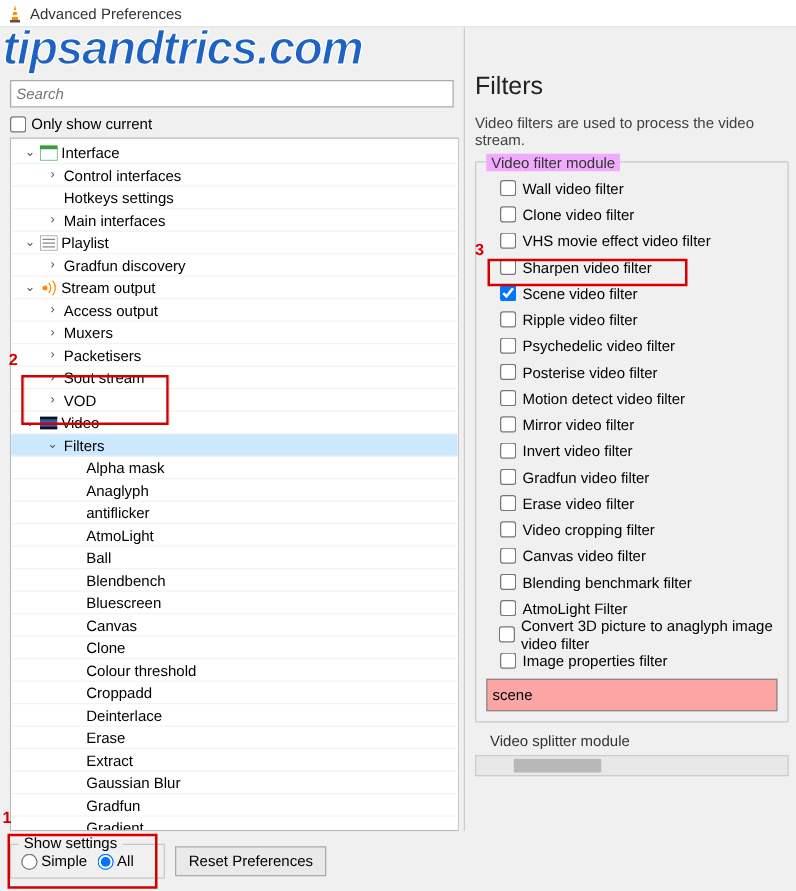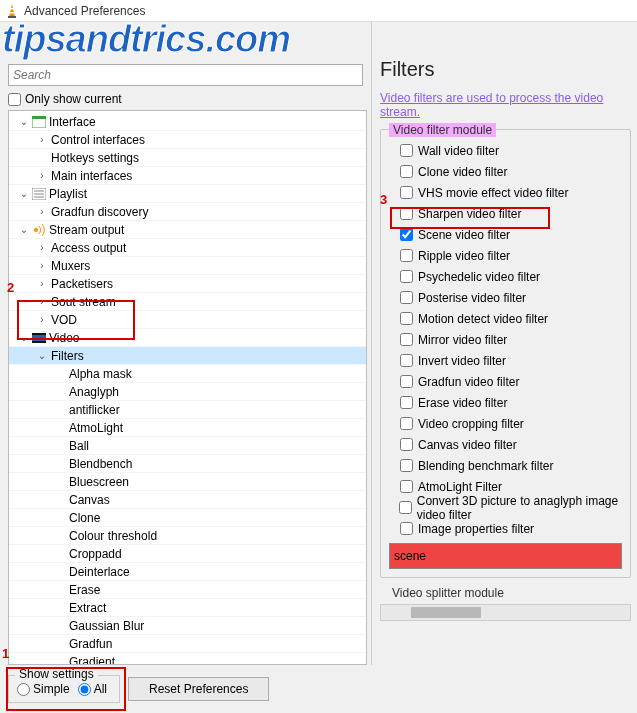--- a/index.html
+++ b/index.html
@@ -25,41 +25,41 @@
 .tree-wrap { flex: 1; margin: 0 4px 0 8px; border: 1px solid #bbb; background: #fff; overflow-y: scroll; overflow-x: hidden; position: relative; }
 .tree { padding: 2px 0; }
 .tree-row { display: flex; align-items: center; height: 18px; line-height: 18px; white-space: nowrap; cursor: default; border-bottom: 1px solid #f3f3f3; }
 .tree-row.selected { background: #cce8ff; }
 .indent { display: inline-block; flex-shrink: 0; }
 .expander { width: 14px; text-align: center; color: #555; font-size: 10px; cursor: pointer; display: inline-block; flex-shrink: 0; }
 .node-icon { width: 16px; height: 14px; display: inline-flex; align-items: center; justify-content: center; flex-shrink: 0; }
 .node-label { padding-left: 2px; }
 
 .right-title { font-size: 20px; color: #222; margin: 30px 0 10px 0; }
-.right-desc { color: #8b5cf6; margin-bottom: 10px; text-decoration: underline; }
+.right-desc { color: #404040; margin-bottom: 10px; }
 
 .fieldset { border: 1px solid #c8c8c8; border-radius: 2px; padding: 6px 8px 8px 8px; margin-right: 6px; }
 .fieldset-legend { position: relative; top: -13px; left: 0; background: #f0abfc; padding: 0 4px; color: #333; display: inline-block; }
 .fieldset-body { margin-top: -10px; }
 .cb-row { display: flex; align-items: center; height: 21px; gap: 5px; }
 .cb-row input { width: 13px; height: 13px; }
 .cb-row .spacer { width: 6px; }
-.filter-input { width: 100%; height: 22px; border: 1px solid #888; padding: 12px 4px; margin-top: 4px; background: #ef4444; }
+.filter-input { width: 100%; height: 22px; border: 1px solid #888; padding: 12px 4px; margin-top: 4px; background: #fca5a5; }
 
 .splitter-label { margin-top: 8px; padding-left: 12px; color: #333; }
 .h-scrollbar { height: 17px; background: #e8e8e8; border: 1px solid #ccc; margin: 4px 6px 0 0; position: relative; }
 .h-thumb { position: absolute; left: 30px; width: 70px; top: 2px; bottom: 2px; background: #b8b8b8; border-radius: 1px; }
 
 .footer { position: absolute; bottom: 0; left: 0; right: 0; height: 48px; background: #f0f0f0; border-top: 0; display: flex; align-items: center; padding: 0 8px; }
-.show-settings { border: 1px solid #c8c8c8; padding: 4px 12px 6px 8px; margin-right: 8px; position: relative; }
+.show-settings { border: 1px solid #c8c8c8; padding: 4px 24px 6px 8px; margin-right: 8px; position: relative; }
 .show-settings .legend { position: absolute; top: -9px; left: 6px; background: #f0f0f0; padding: 0 4px; }
 .radio-group { display: flex; gap: 8px; margin-top: 2px; }
 .radio-opt { display: flex; align-items: center; gap: 3px; }
 .radio-opt input { width: 13px; height: 13px; }
-.btn { height: 24px; padding: 0 20px; background: #e9e9e9; border: 1px solid #aaa; cursor: pointer; }
+.btn { height: 24px; padding: 0 10px; background: #e9e9e9; border: 1px solid #aaa; cursor: pointer; }
 
 .anno { position: absolute; border: 2px solid #d40000; pointer-events: none; z-index: 15; }
 .anno-num { position: absolute; color: #d40000; font-weight: bold; font-size: 13px; z-index: 16; pointer-events: none; }
 
 ::-webkit-scrollbar { width: 17px; }
 ::-webkit-scrollbar-track { background: #efefef; }
 ::-webkit-scrollbar-thumb { background: #c2c2c2; }
 </style>
 </head>
 <body>

